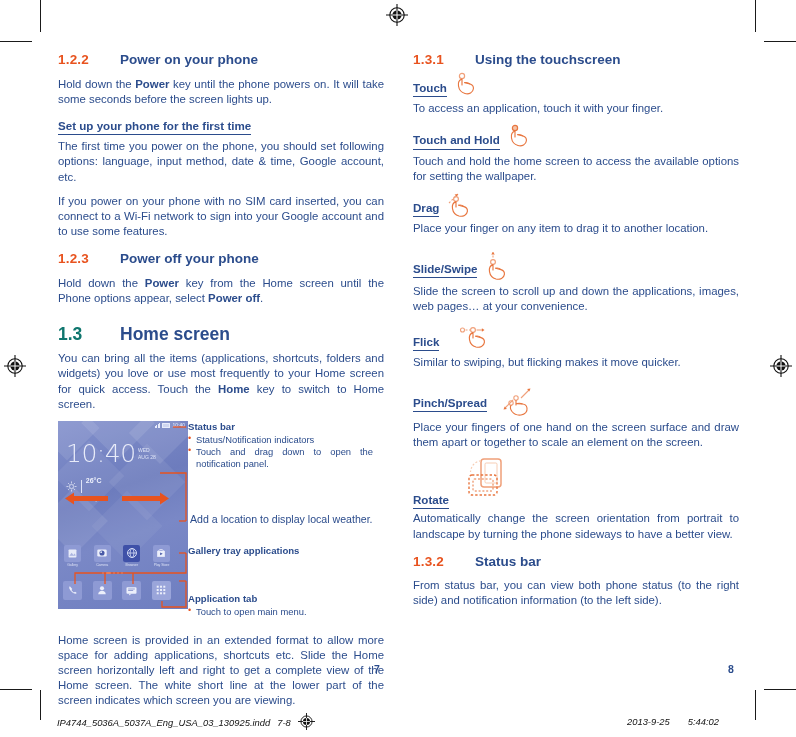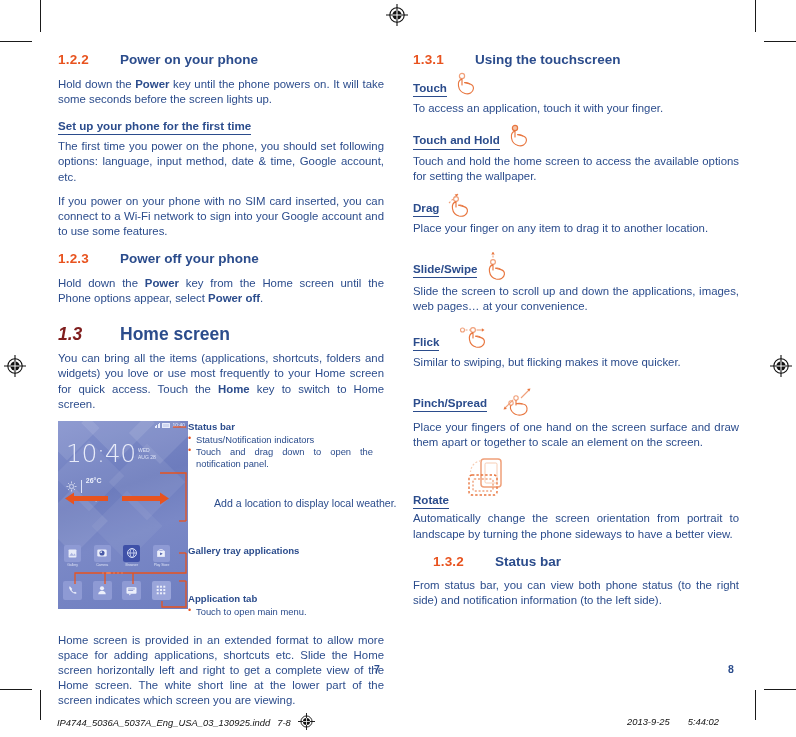--- a/index.html
+++ b/index.html
@@ -51,21 +51,21 @@
   .h2 .ttl { color: #2B4C8C; }
 
   .h1 {
     display: flex;
     align-items: baseline;
     margin: 18px 0 7px 0;
     font-size: 17.5px;
     font-weight: bold;
     line-height: 1.15;
   }
-  .h1 .num { color: #7f1d1d; width: 62px; flex: 0 0 62px; font-style: italic; }
+  .h1 .num { color: #0f766e; width: 62px; flex: 0 0 62px; }
   .h1 .ttl { color: #2B4C8C; }
 
   p.body {
     margin: 0 0 9px 0;
     font-size: 11.4px;
     line-height: 1.33;
     color: #2B4C8C;
     text-align: justify;
   }
   p.body b { font-weight: bold; }
@@ -461,21 +461,21 @@
       </svg>
 
       <div class="callout" style="left:130px; top:0px;">
         <div class="ctitle">Status bar</div>
         <ul>
           <li>Status/Notification indicators</li>
           <li>Touch and drag down to open the notification panel.</li>
         </ul>
       </div>
 
-      <div class="callout" style="left:132px; top:76px;margin-left:24px;">
+      <div class="callout" style="left:132px; top:92px;">
         <div class="plain">Add a location to display local weather.</div>
       </div>
 
       <div class="callout" style="left:130px; top:124px;">
         <div class="ctitle">Gallery tray applications</div>
       </div>
 
       <div class="callout" style="left:130px; top:172px;">
         <div class="ctitle">Application tab</div>
         <ul>
@@ -598,21 +598,21 @@
           <rect x="16" y="4" width="20" height="28" rx="3" fill="none" stroke="#F0A07A" stroke-width="1.5"></rect>
           <rect x="20" y="8" width="12" height="20" rx="1.2" fill="none" stroke="#F7CDB4" stroke-width="1"></rect>
           <rect x="4" y="20" width="28" height="20" rx="3" fill="none" stroke="#E8763F" stroke-width="1.4" stroke-dasharray="2.4 2"></rect>
           <rect x="8" y="24" width="20" height="12" rx="1.2" fill="none" stroke="#E8763F" stroke-width="1" stroke-dasharray="2 1.8"></rect>
           <path d="M16 6 C10 6 6 11 5.5 17" fill="none" stroke="#F7CDB4" stroke-width="1.2" stroke-dasharray="2 1.8"></path>
         </svg>
       </span>
     </div>
     <p class="body" style="margin-top:-2px;">Automatically change the screen orientation from portrait to landscape by turning the phone sideways to have a better view.</p>
 
-    <h2 class="h2" style="margin-top:12px;margin-left:20px;">
+    <h2 class="h2" style="margin-top:12px;">
       <span class="num">1.3.2</span>
       <span class="ttl">Status bar</span>
     </h2>
     <p class="body">From status bar, you can view both phone status (to the right side) and notification information (to the left side).</p>
   </div>
 
   <div class="pagenum" style="left:374px; top:663px;">7</div>
   <div class="pagenum" style="left:728px; top:663px;">8</div>
 
   <div class="footer-rule" style="left:41px; top:694px; width:715px; height:1px; background:transparent;"></div>

